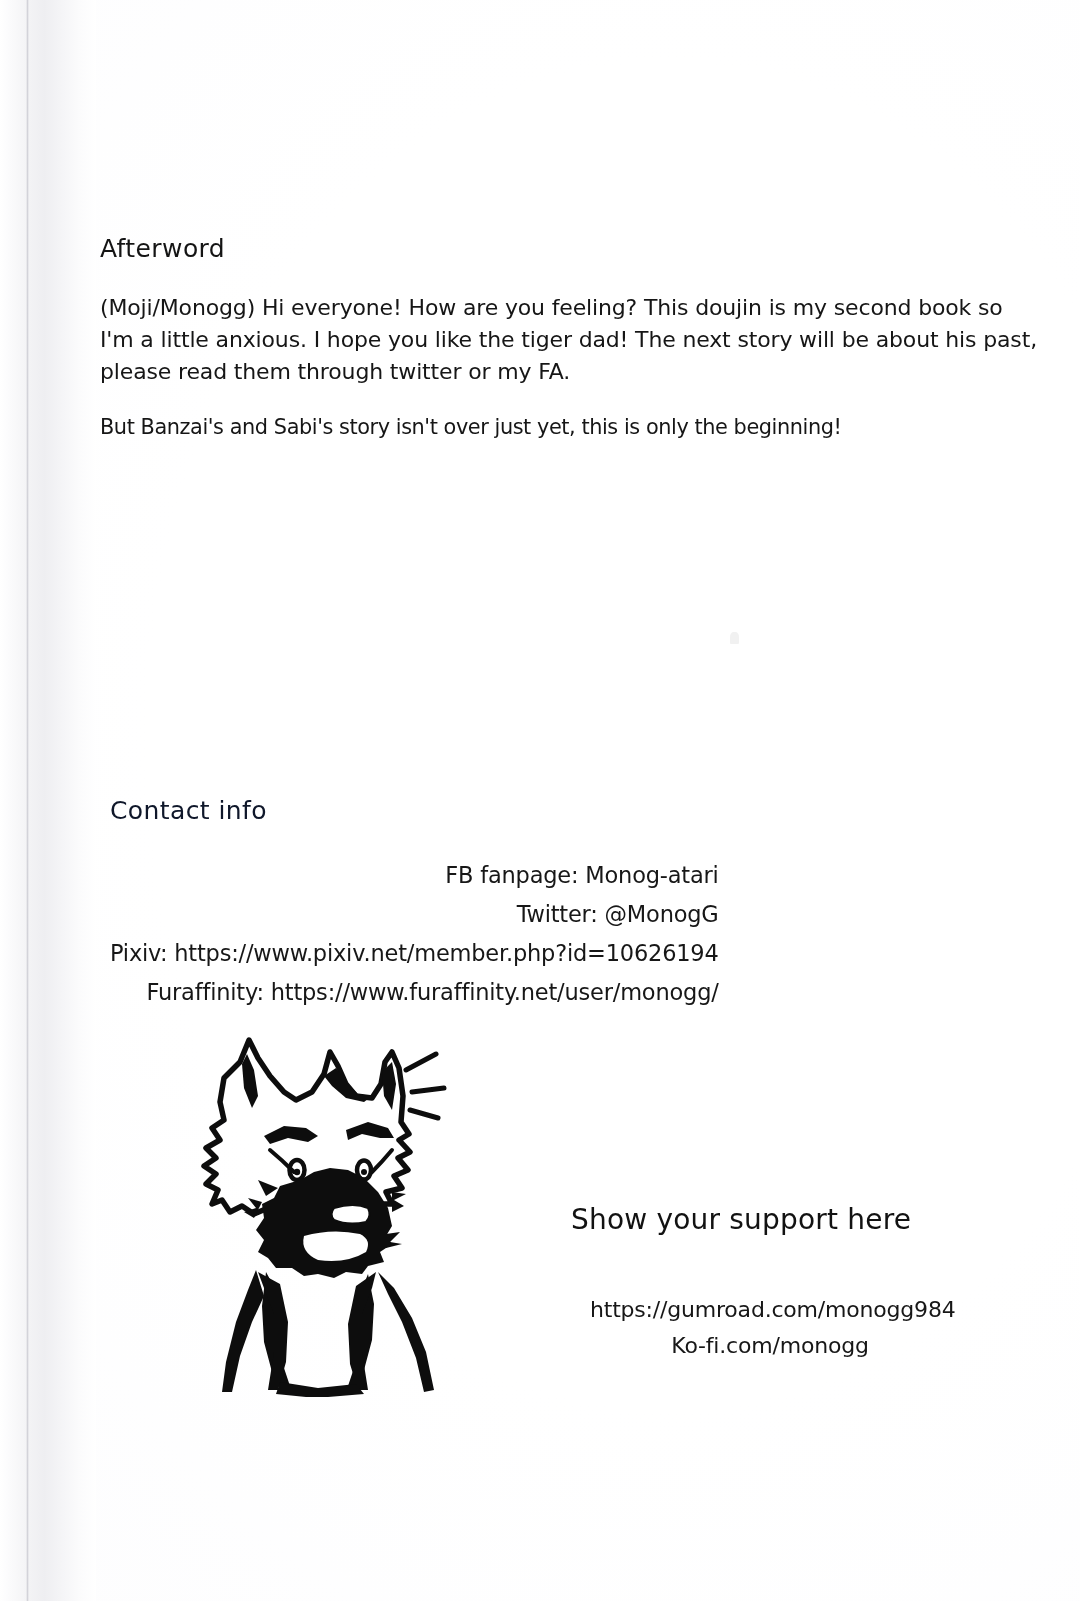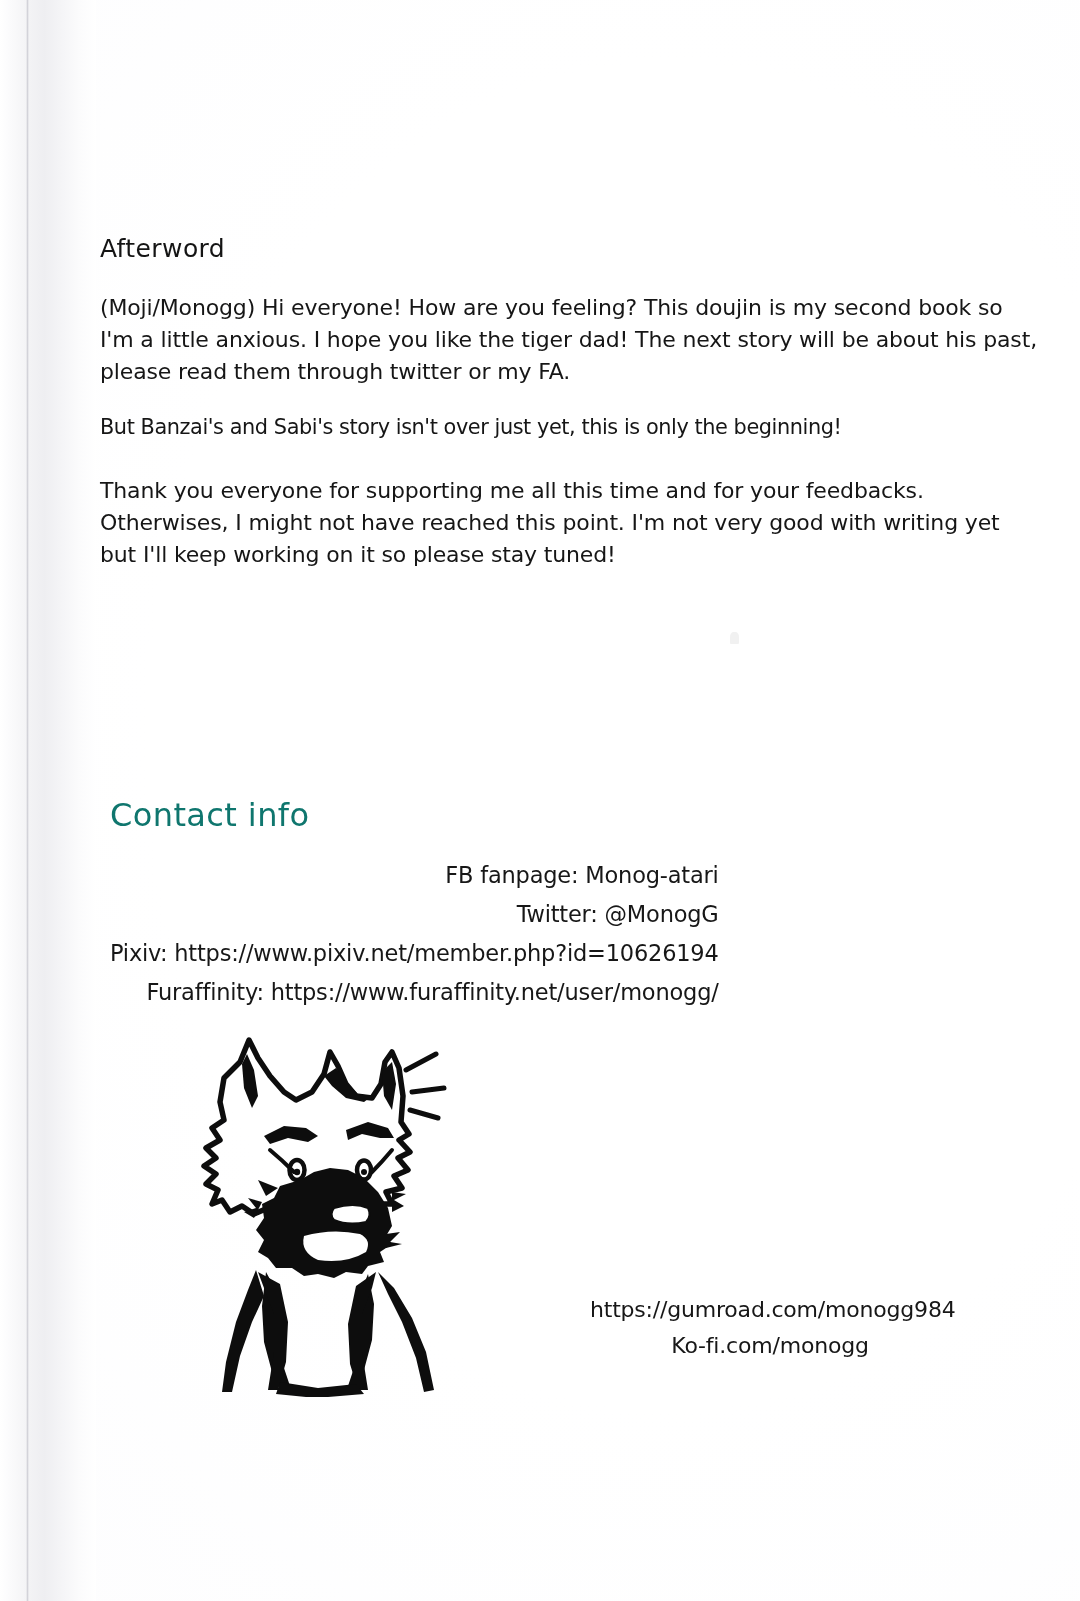--- a/index.html
+++ b/index.html
@@ -87,23 +87,23 @@
     letter-spacing: -0.45px;
     transform: scaleX(0.97);
     transform-origin: left top;
   }
   .para-3 { left: 100px; top: 475px; }
 
   .contact-title {
     position: absolute;
     left: 110px;
     top: 796px;
-    font-size: 32px;
+    font-size: 25px;
     letter-spacing: 0.4px;
-    color: #0f766e;
+    color: #0f172a;
   }
   .contact-list {
     position: absolute;
     left: 110px;
     top: 856px;
     font-size: 22.5px;
     line-height: 39px;
     letter-spacing: -0.2px;
     color: #171717;
     white-space: pre-line;
@@ -162,23 +162,20 @@
   <div class="content">
 
     <div class="afterword-title">Afterword</div>
 
     <div class="para para-1">(Moji/Monogg) Hi everyone! How are you feeling? This doujin is my second book so
 I'm a little anxious. I hope you like the tiger dad! The next story will be about his past,
 please read them through twitter or my FA.</div>
 
     <div class="para para-2">But Banzai's and Sabi's story isn't over just yet, this is only the beginning!</div>
 
-    <div class="para para-3">Thank you everyone for supporting me all this time and for your feedbacks.
-Otherwises, I might not have reached this point. I'm not very good with writing yet
-but I'll keep working on it so please stay tuned!</div>
 
     <div class="speck"></div>
 
     <div class="contact-title">Contact info</div>
 
     <div class="contact-list">FB fanpage: Monog-atari
 Twitter: @MonogG
 Pixiv: https://www.pixiv.net/member.php?id=10626194
 Furaffinity: https://www.furaffinity.net/user/monogg/</div>
 
@@ -243,18 +240,19 @@
 
           <g stroke="#0d0d0d" stroke-width="5" stroke-linecap="round" fill="none">
             <line x1="210" y1="48" x2="240" y2="32"></line>
             <line x1="216" y1="70" x2="248" y2="66"></line>
             <line x1="214" y1="88" x2="242" y2="96"></line>
           </g>
         </g>
       </svg>
     </div>
 
+    <div class="support-title">Show your support here</div>
 
     <div class="support-links">https://gumroad.com/monogg984
 Ko-fi.com/monogg</div>
 
   </div>
 </div>
 
 </body></html>

